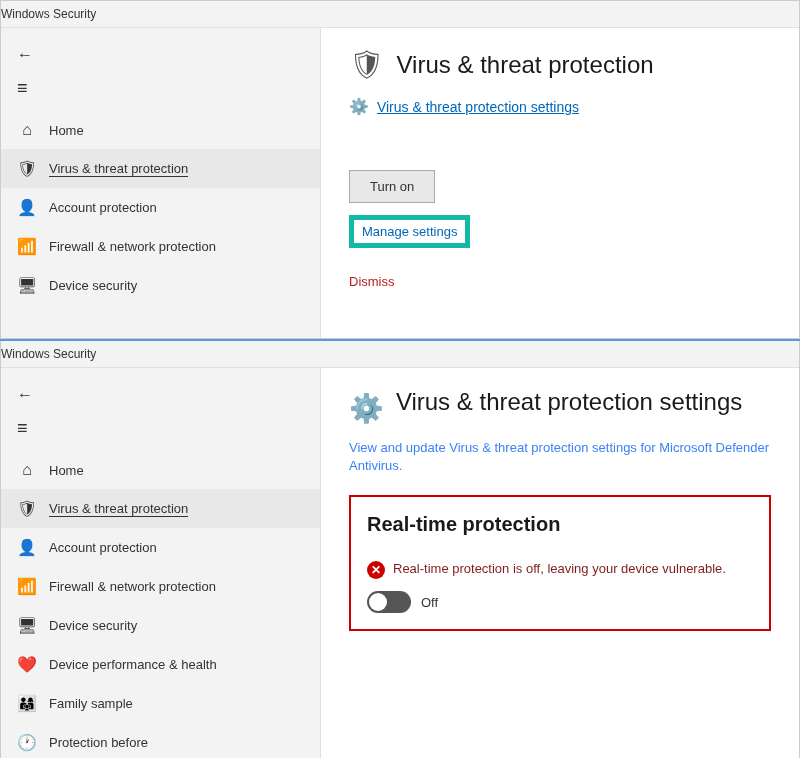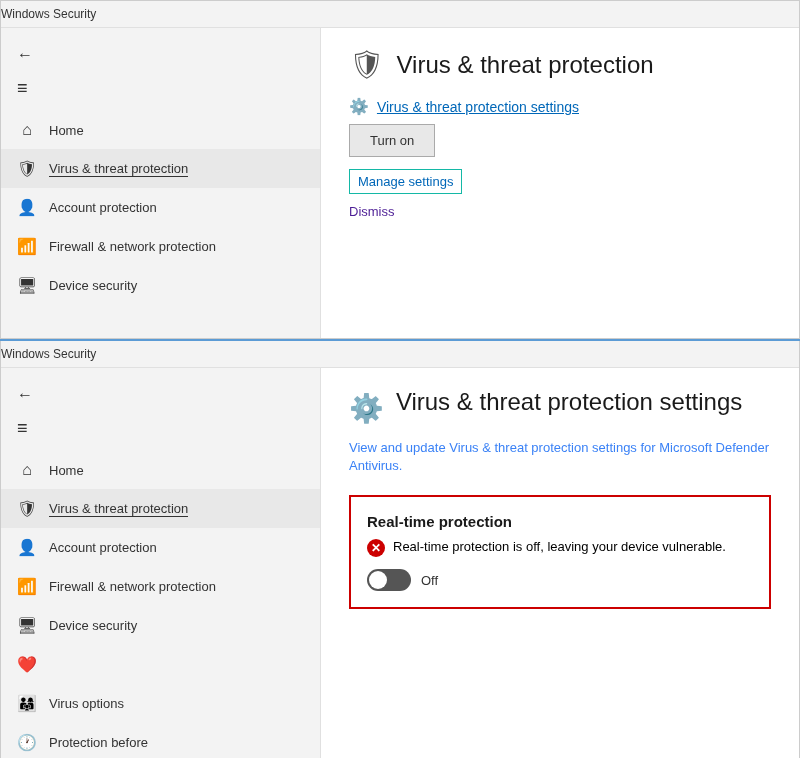--- a/index.html
+++ b/index.html
@@ -123,41 +123,42 @@
     }
 
     .turn-on-btn {
       background: #e8e8e8;
       border: 1px solid #aaa;
       padding: 8px 20px;
       font-size: 13px;
       cursor: pointer;
       margin-bottom: 12px;
       color: #333;
+      margin-top: 46px;
     }
 
     .manage-link {
       display: block;
       color: #0067b8;
       text-decoration: none;
       font-size: 13px;
       margin-bottom: 6px;
       cursor: pointer;
-      border: 1px solid #14b8a6;
+      border: 5px solid #14b8a6;
       padding: 4px 8px;
       display: inline-block;
     }
 
     .dismiss-link {
-      color: #4c1d95;
+      color: #b91c1c;
       text-decoration: none;
       font-size: 13px;
       cursor: pointer;
       display: block;
-      margin-top: 4px;
+      margin-top: 20px;
     }
 
     
     .window2 {
       background: #f3f3f3;
       border: 1px solid #ccc;
       border-top: none;
       width: 800px;
     }
 
@@ -200,24 +201,24 @@
       line-height: 1.4;
     }
 
     .section-box {
       border: 2px solid #cc0000;
       padding: 16px;
       margin-bottom: 16px;
     }
 
     .section-box h2 {
-      font-size: 15px;
+      font-size: 20px;
       font-weight: 600;
       color: #1a1a1a;
-      margin-bottom: 8px;
+      margin-bottom: 24px;
     }
 
     .section-box .desc {
       font-size: 13px;
       color: #333;
       line-height: 1.4;
       margin-bottom: 12px;
     }
 
     .warning-row {
@@ -237,21 +238,21 @@
       justify-content: center;
       color: white;
       font-size: 12px;
       font-weight: bold;
       flex-shrink: 0;
       margin-top: 1px;
     }
 
     .warning-text {
       font-size: 13px;
-      color: #000000;
+      color: #7f1d1d;
       line-height: 1.4;
     }
 
     .toggle-row {
       display: flex;
       align-items: center;
       gap: 10px;
     }
 
     .toggle {
@@ -381,24 +382,25 @@
       <div class="sidebar-item">
         <span class="icon">📶</span>
         <span>Firewall &amp; network protection</span>
       </div>
       <div class="sidebar-item">
         <span class="icon">🖥</span>
         <span>Device security</span>
       </div>
       <div class="sidebar-item">
         <span class="icon">❤️</span>
+        <span>Device performance &amp; health</span>
       </div>
       <div class="sidebar-item">
         <span class="icon">👨‍👩‍👧</span>
-        <span>Virus options</span>
+        <span>Family sample</span>
       </div>
       <div class="sidebar-item">
         <span class="icon">🕐</span>
         <span>Protection before</span>
       </div>
     </div>
 
     <div class="main-content2">
       <div class="page-header2">
         <span class="gear-big">⚙️</span>

